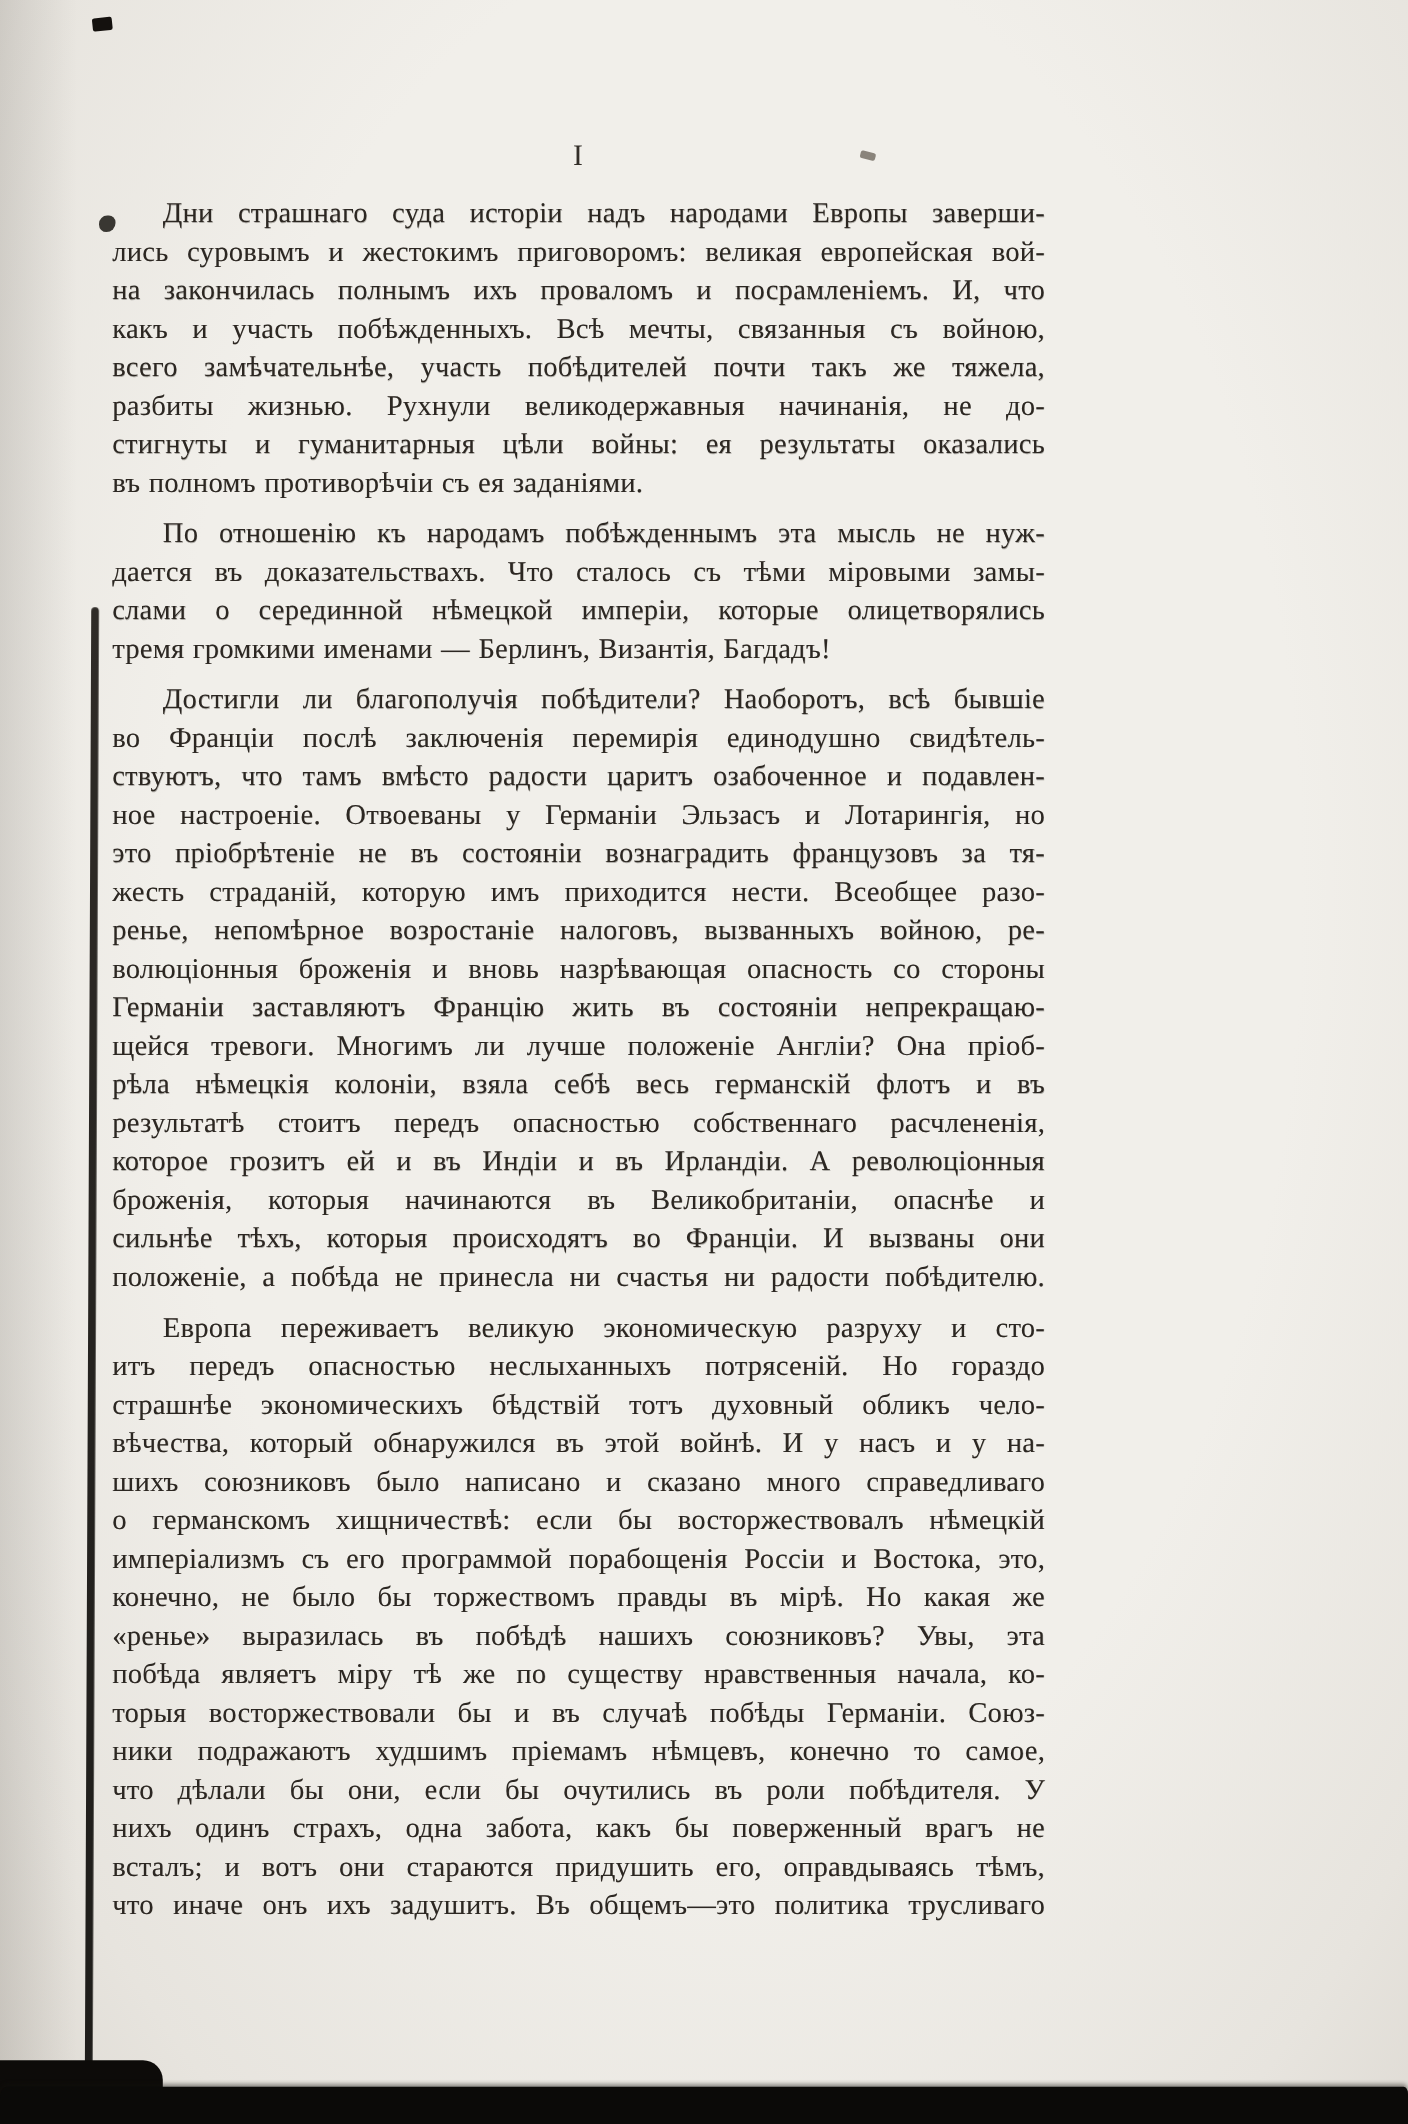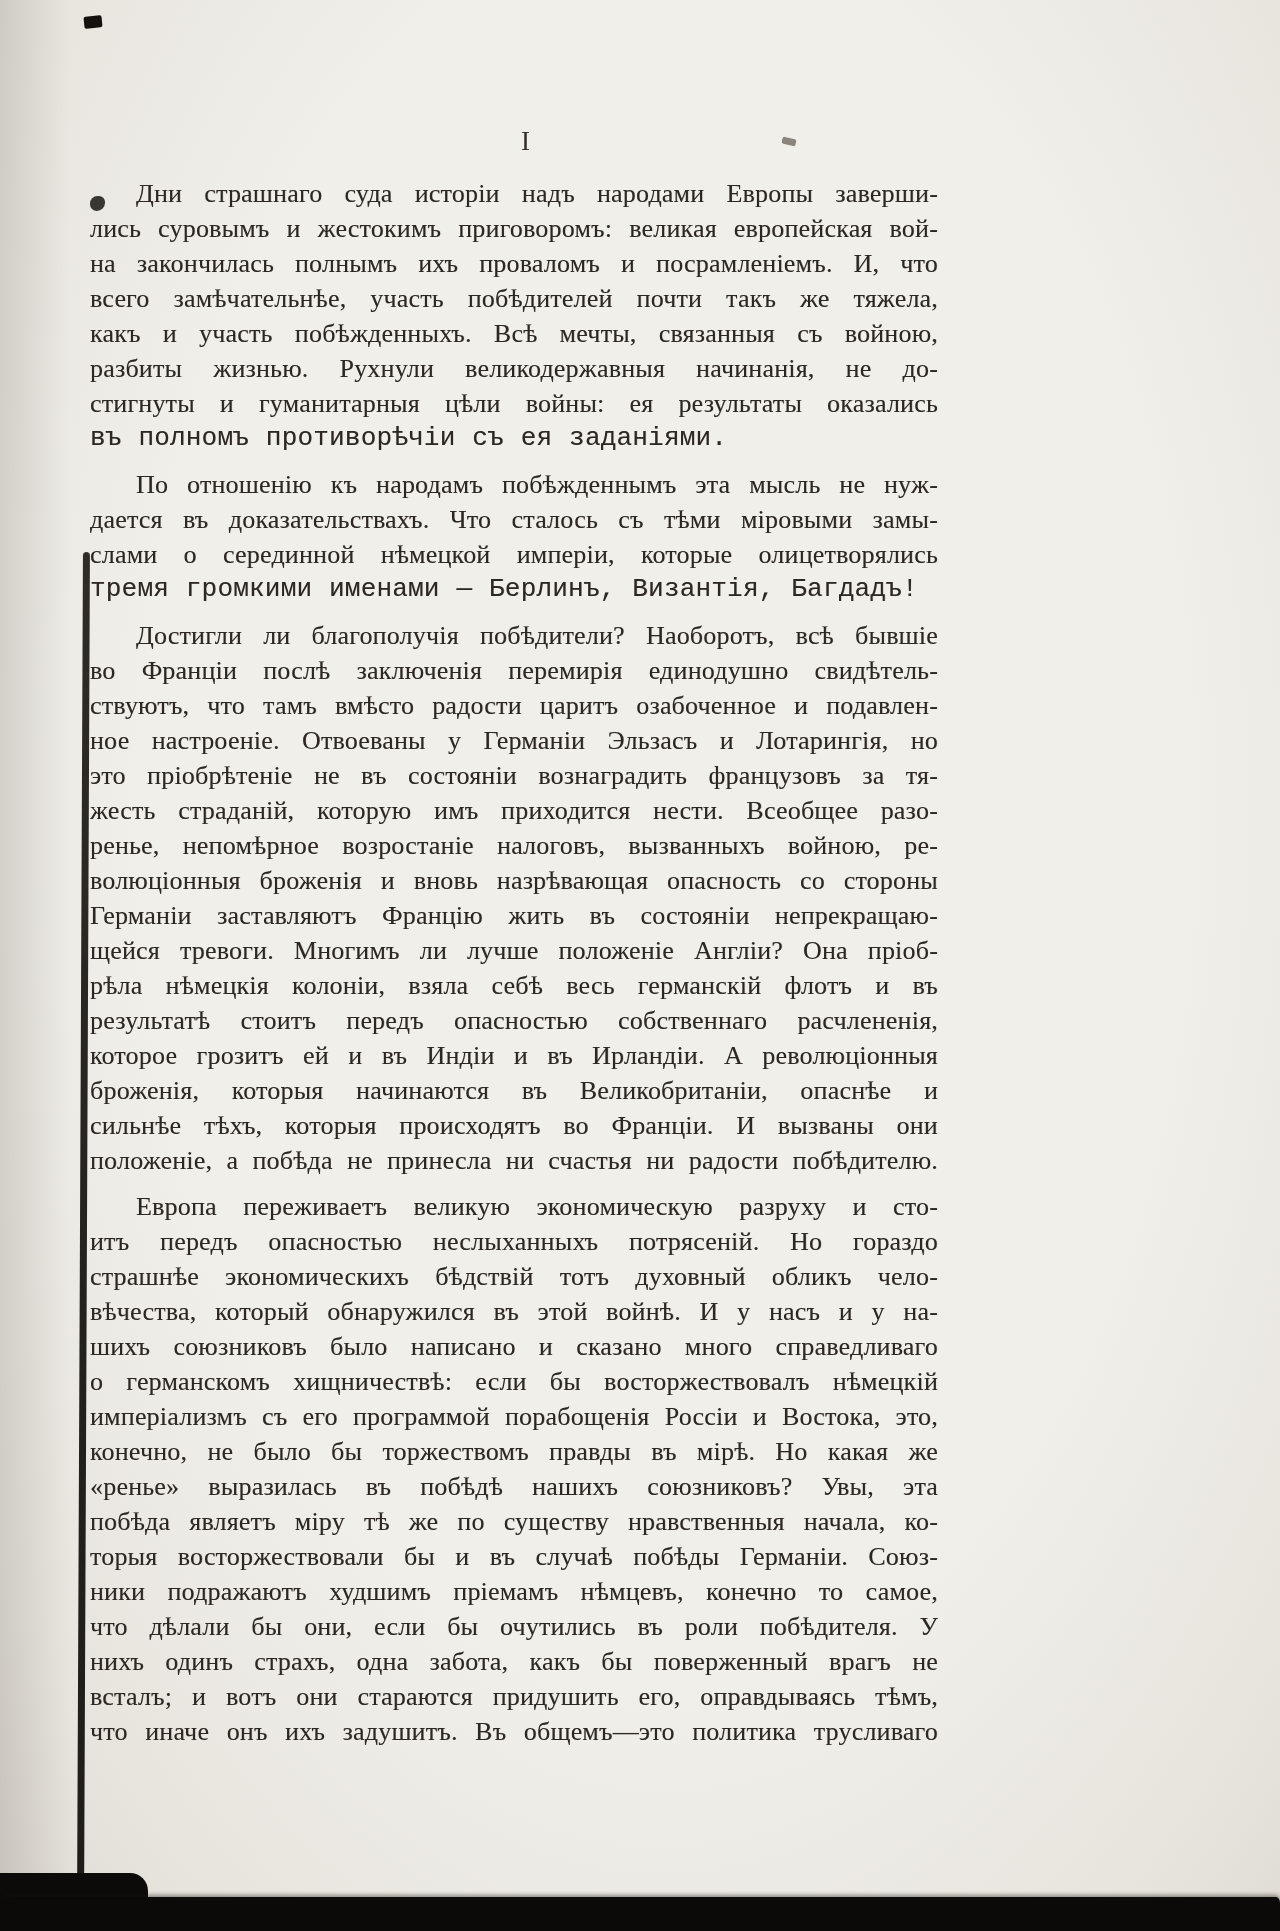--- a/index.html
+++ b/index.html
@@ -22,38 +22,38 @@
     left: 102px;
     width: 848px;
     text-align: center;
     font-size: 27px;
     letter-spacing: 1px;
     color: #332e28;
   }
   .text-block {
     position: absolute;
     top: 176px;
-    left: 90px;
+    left: 102px;
     width: 848px;
     font-size: 26px;
     line-height: 35px;
     letter-spacing: 0.2px;
     word-spacing: 1px;
     text-shadow: 0.35px 0.35px 0 rgba(44, 39, 34, 0.32);
   }
   .paragraph { margin: 0 0 11px 0; }
   .paragraph:last-child { margin-bottom: 15px; }
   .line {
     text-align: justify;
     text-align-last: justify;
     white-space: normal;
     min-height: 35px;
   }
   .line.first { text-indent: 46px; }
-  .line.last { text-align-last: left; font-family: Liberation Mono, monospace; }
+  .line.last { text-align-last: left; }
   .bold { font-weight: normal; }
 
   
   .artifact { position: absolute; pointer-events: none; }
   .bottom-bar {
     left: 0; bottom: 0;
     width: 1280px; height: 34px;
     background: #0b0a08;
     border-radius: 6px 4px 0 0 / 10px 6px 0 0;
     box-shadow: 0 -2px 4px rgba(20,17,14,0.45);
@@ -110,22 +110,22 @@
   <div class="page-number">I</div>
   <div class="artifact speck-right-of-number"></div>
   <div class="artifact speck-top-left"></div>
   <div class="artifact blob-left-margin"></div>
 
   <div class="text-block">
       <div class="paragraph">
         <div class="line first">Дни страшнаго суда исторіи надъ народами  Европы заверши-</div>
         <div class="line">лись суровымъ и жестокимъ приговоромъ: великая европейская вой-</div>
         <div class="line">на закончилась полнымъ ихъ проваломъ и посрамленіемъ. И, что</div>
+        <div class="line">какъ и участь побѣжденныхъ. Всѣ мечты, связанныя съ войною,</div>
         <div class="line">всего замѣчательнѣе, участь побѣдителей почти такъ же тяжела,</div>
-        <div class="line">какъ и участь побѣжденныхъ. Всѣ мечты, связанныя съ войною,</div>
         <div class="line">разбиты жизнью. Рухнули великодержавныя начинанія, не  до-</div>
         <div class="line">стигнуты и гуманитарныя цѣли войны: ея результаты оказались</div>
         <div class="line last">въ полномъ противорѣчіи съ ея заданіями.</div>
       </div>
       <div class="paragraph">
         <div class="line first">По отношенію къ народамъ побѣжденнымъ эта мысль не нуж-</div>
         <div class="line">дается въ доказательствахъ. Что сталось съ тѣми міровыми замы-</div>
         <div class="line">слами о серединной нѣмецкой имперіи, которые олицетворялись</div>
         <div class="line last">тремя громкими именами — Берлинъ, Византія, Багдадъ!</div>
       </div>

